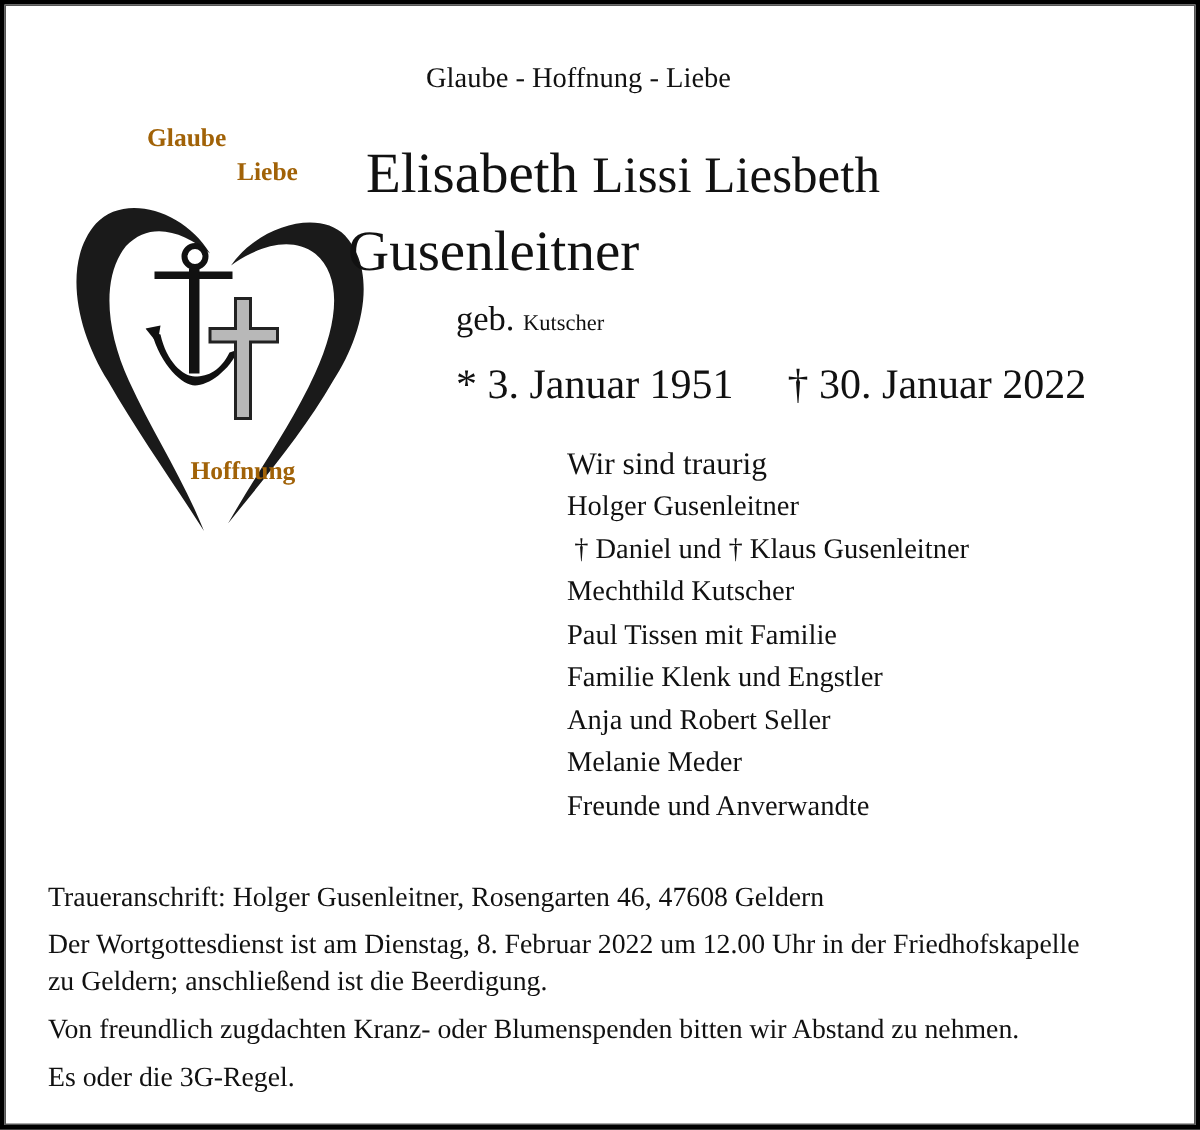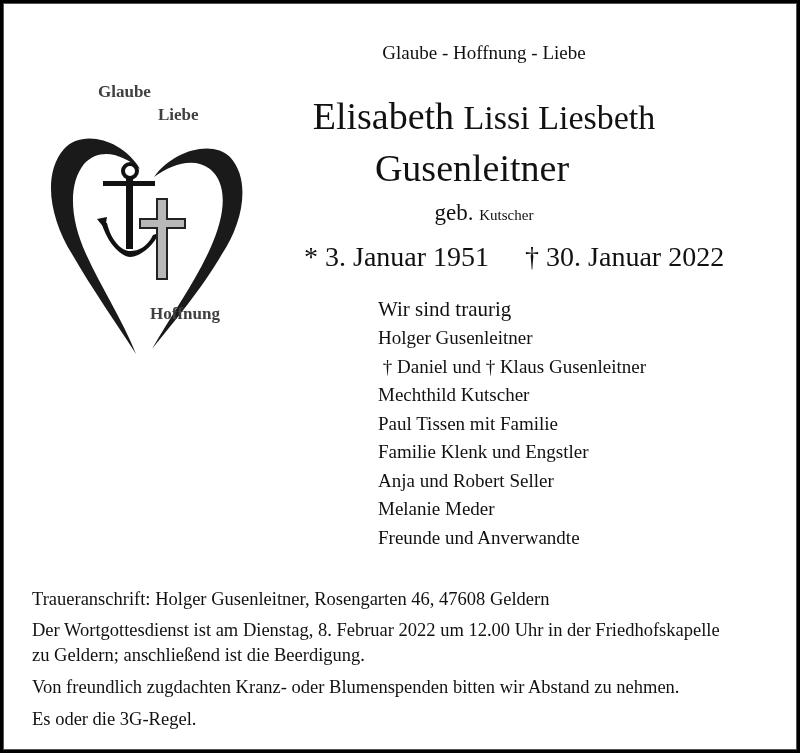--- a/index.html
+++ b/index.html
@@ -3,24 +3,24 @@
   <meta charset="utf-8">
   <style>
     html, body { margin: 0; padding: 0; background: #000; }
     body { width: 800px; height: 753px; position: relative; overflow: hidden; }
     .card {
       position: absolute; left: 3px; top: 3px; width: 794px; height: 747px;
       background: #fff; border: 1px solid #555; box-sizing: border-box;
       font-family: "Liberation Serif", "DejaVu Serif", serif; color: #111;
     }
     .abs { position: absolute; white-space: nowrap; }
-    .center { text-align: center; }
+    .center { }
 
     .emblem { position: absolute; left: 38px; top: 70px; width: 215px; height: 310px; }
-    .emblem .w { position: absolute; font-family: "Liberation Serif", serif; font-weight: bold; font-size: 17px; color: #404040; }
+    .emblem .w { position: absolute; font-family: "Liberation Serif", serif; font-weight: bold; font-size: 17px; color: #a16207; }
 
     .motto { left: 280px; width: 400px; top: 38px; font-size: 19px; }
     .name1 { left: 240px; width: 480px; top: 90px; font-size: 38px; }
     .name1 .small { font-size: 34px; }
     .name2 { left: 228px; width: 480px; top: 142px; font-size: 38px; }
     .born { left: 300px; width: 360px; top: 196px; font-size: 23px; }
     .born .small { font-size: 15px; }
     .dates { left: 300px; width: 360px; top: 237px; font-size: 28px; }
     .dates .gap { display: inline-block; width: 36px; }
 
@@ -48,21 +48,21 @@
     <svg width="70" height="110" style="position:absolute; left:55px; top:85px;" viewBox="0 0 70 110">
       <circle cx="33" cy="12" r="7" fill="none" stroke="#111" stroke-width="4"></circle>
       <rect x="6" y="22" width="52" height="5" fill="#111"></rect>
       <rect x="29" y="20" width="7" height="70" fill="#111"></rect>
       <path d="M4,62 C10,85 25,98 33,98 C42,98 56,88 62,74 L56,76 C50,88 42,92 33,92 C25,92 14,82 10,64 Z" fill="#111"></path>
       <path d="M0,60 L10,58 L8,70 Z" fill="#111"></path>
     </svg>
     <svg width="50" height="85" style="position:absolute; left:96px; top:123px;" viewBox="0 0 50 85">
       <path d="M19,2 L29,2 L29,22 L47,22 L47,31 L29,31 L29,82 L19,82 L19,31 L2,31 L2,22 L19,22 Z" fill="#b8b8b8" stroke="#222" stroke-width="2"></path>
     </svg>
-    <span class="w" style="left:108px; top:230px;text-align:center;">Hoffnung</span>
+    <span class="w" style="left:85px; top:230px;text-align:center;">Hoffnung</span>
   </div>
 
   <div class="abs center motto">Glaube - Hoffnung - Liebe</div>
 
   <div class="abs center name1">
     <span>Elisabeth</span>
     <span class="small">Lissi Liesbeth</span>
   </div>
   <div class="abs center name2">Gusenleitner</div>
 

